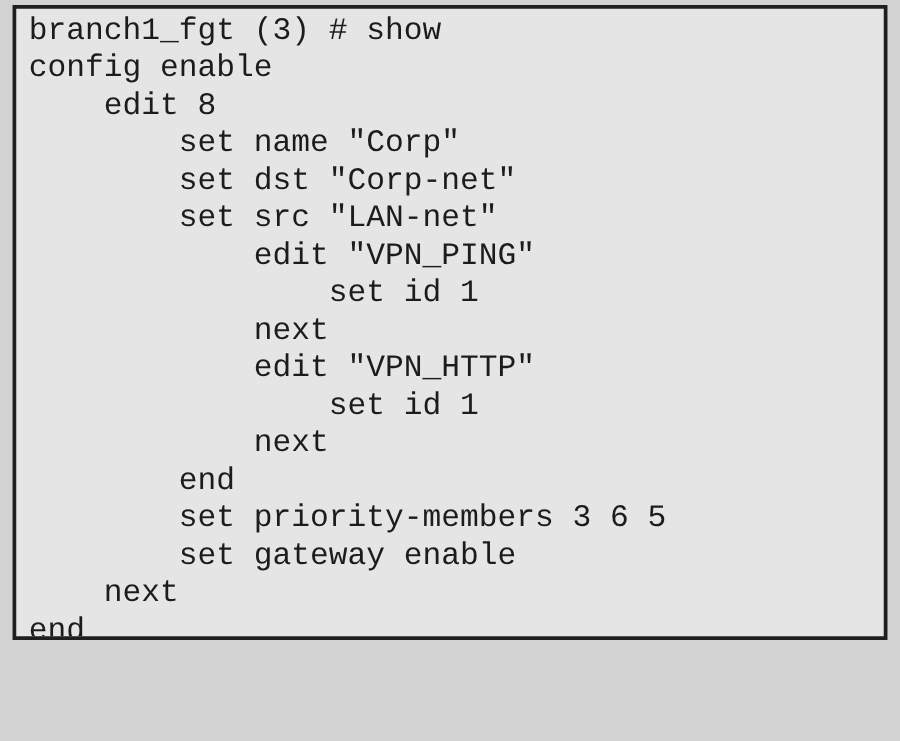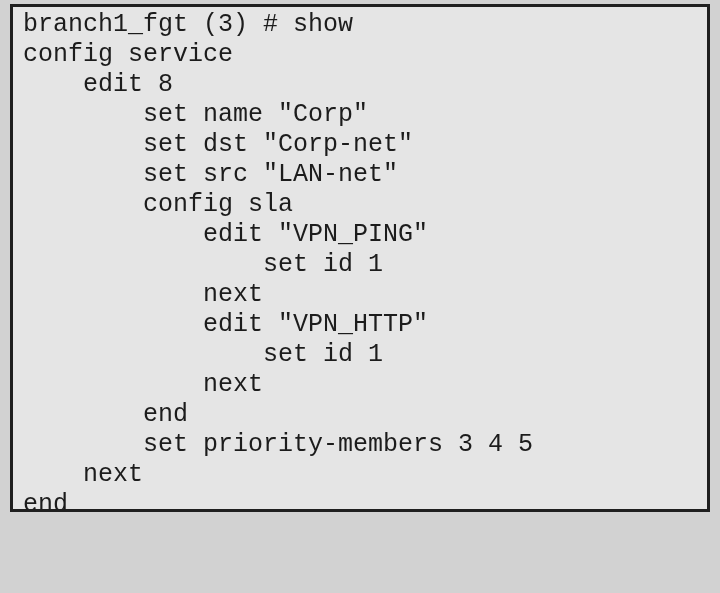--- a/index.html
+++ b/index.html
@@ -32,29 +32,29 @@
     line-height: 30px;
     color: #1c1c1c;
     letter-spacing: 0;
   }
 </style>
 </head>
 <body>
 
 <div class="terminal-box">
   <div class="line">branch1_fgt (3) # show</div>
-  <div class="line">config service</div>
+  <div class="line">config enable</div>
   <div class="line">    edit 8</div>
   <div class="line">        set name "Corp"</div>
   <div class="line">        set dst "Corp-net"</div>
   <div class="line">        set src "LAN-net"</div>
-  <div class="line">        config sla</div>
   <div class="line">            edit "VPN_PING"</div>
   <div class="line">                set id 1</div>
   <div class="line">            next</div>
   <div class="line">            edit "VPN_HTTP"</div>
   <div class="line">                set id 1</div>
   <div class="line">            next</div>
   <div class="line">        end</div>
-  <div class="line">        set priority-members 3 4 5</div>
+  <div class="line">        set priority-members 3 6 5</div>
+  <div class="line">        set gateway enable</div>
   <div class="line">    next</div>
   <div class="line">end</div>
 </div>
 
 </body></html>

